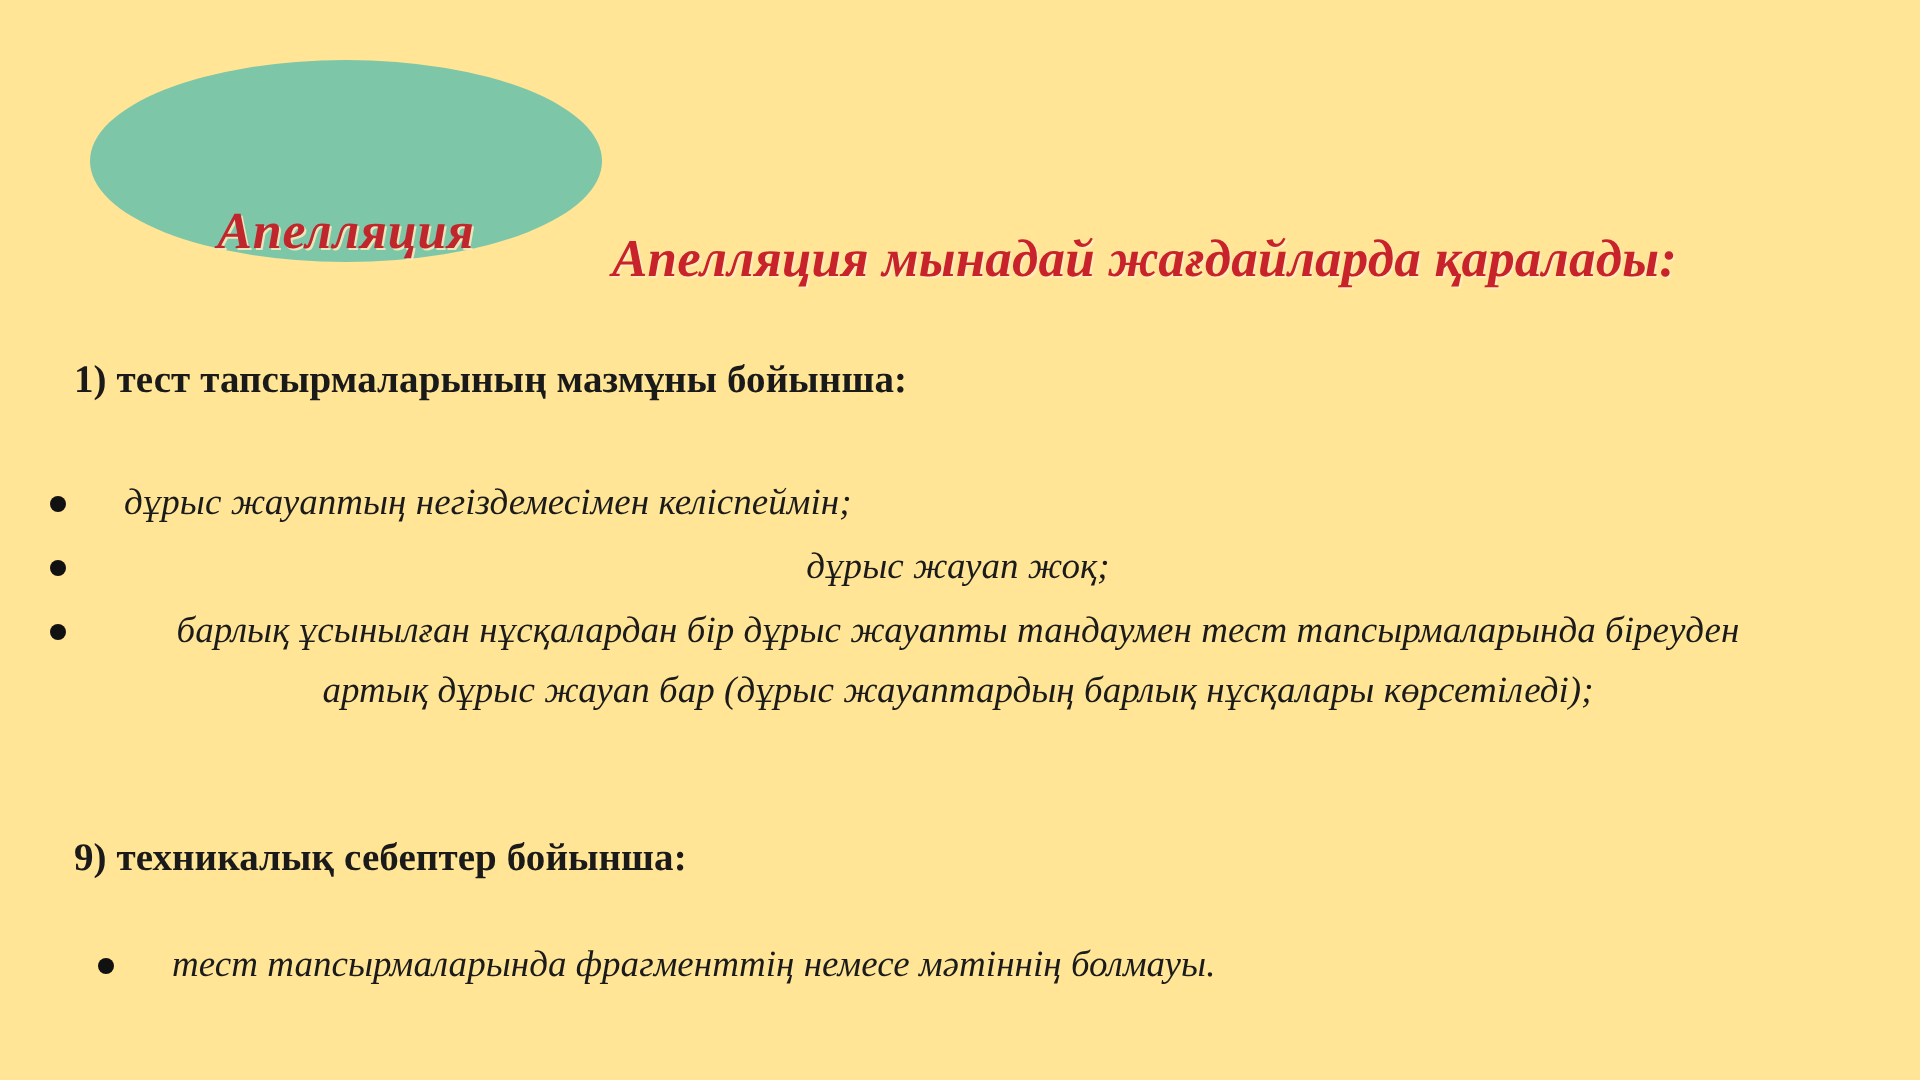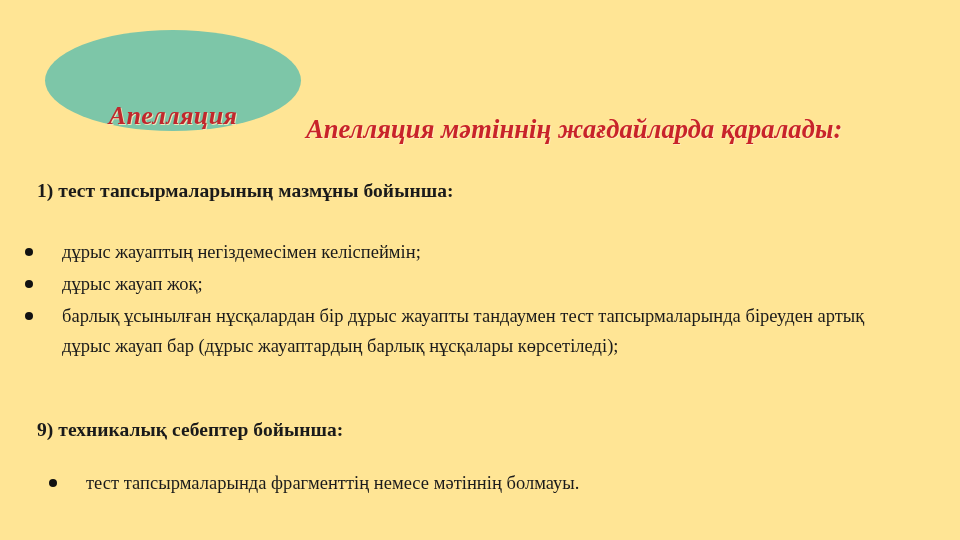--- a/index.html
+++ b/index.html
@@ -76,35 +76,37 @@
   #section-2 { top: 419px; }
 
   
   .bullet-list {
     position: absolute;
     left: 0;
     width: 904px;
     margin: 0;
     padding: 0;
     list-style: none;
+    font-style: italic;
   }
   #bullets-1 { top: 237px; }
   #bullets-2 { top: 468px; padding-left: 24px; }
 
   .bullet-item {
     position: relative;
     padding-left: 62px;
     padding-right: 8px;
     font-size: 18.5px;
     line-height: 30px;
     color: #1b1b1b;
     letter-spacing: 0.02px;
   }
   .bullet-item + .bullet-item {
     margin-top: 2px;
+    text-align: center;
   }
   .bullet-marker {
     position: absolute;
     left: 25px;
     top: 11px;
     width: 8px;
     height: 8px;
     background: #111111;
     border-radius: 50%;
   }
@@ -117,21 +119,21 @@
 </style>
 </head>
 <body>
 
 <div id="slide">
 
   <div class="title-ellipse">
     <span class="ellipse-label">Апелляция</span>
   </div>
 
-  <div class="red-heading">Апелляция мәтіннің жағдайларда қаралады:</div>
+  <div class="red-heading">Апелляция мынадай жағдайларда қаралады:</div>
 
   <div class="section-heading" id="section-1">1) тест тапсырмаларының мазмұны бойынша:</div>
 
   <ul class="bullet-list" id="bullets-1">
     <li class="bullet-item">
       <span class="bullet-marker"></span>
       <span class="bullet-text">дұрыс жауаптың негіздемесімен келіспеймін;</span>
     </li>
     <li class="bullet-item">
       <span class="bullet-marker"></span>

